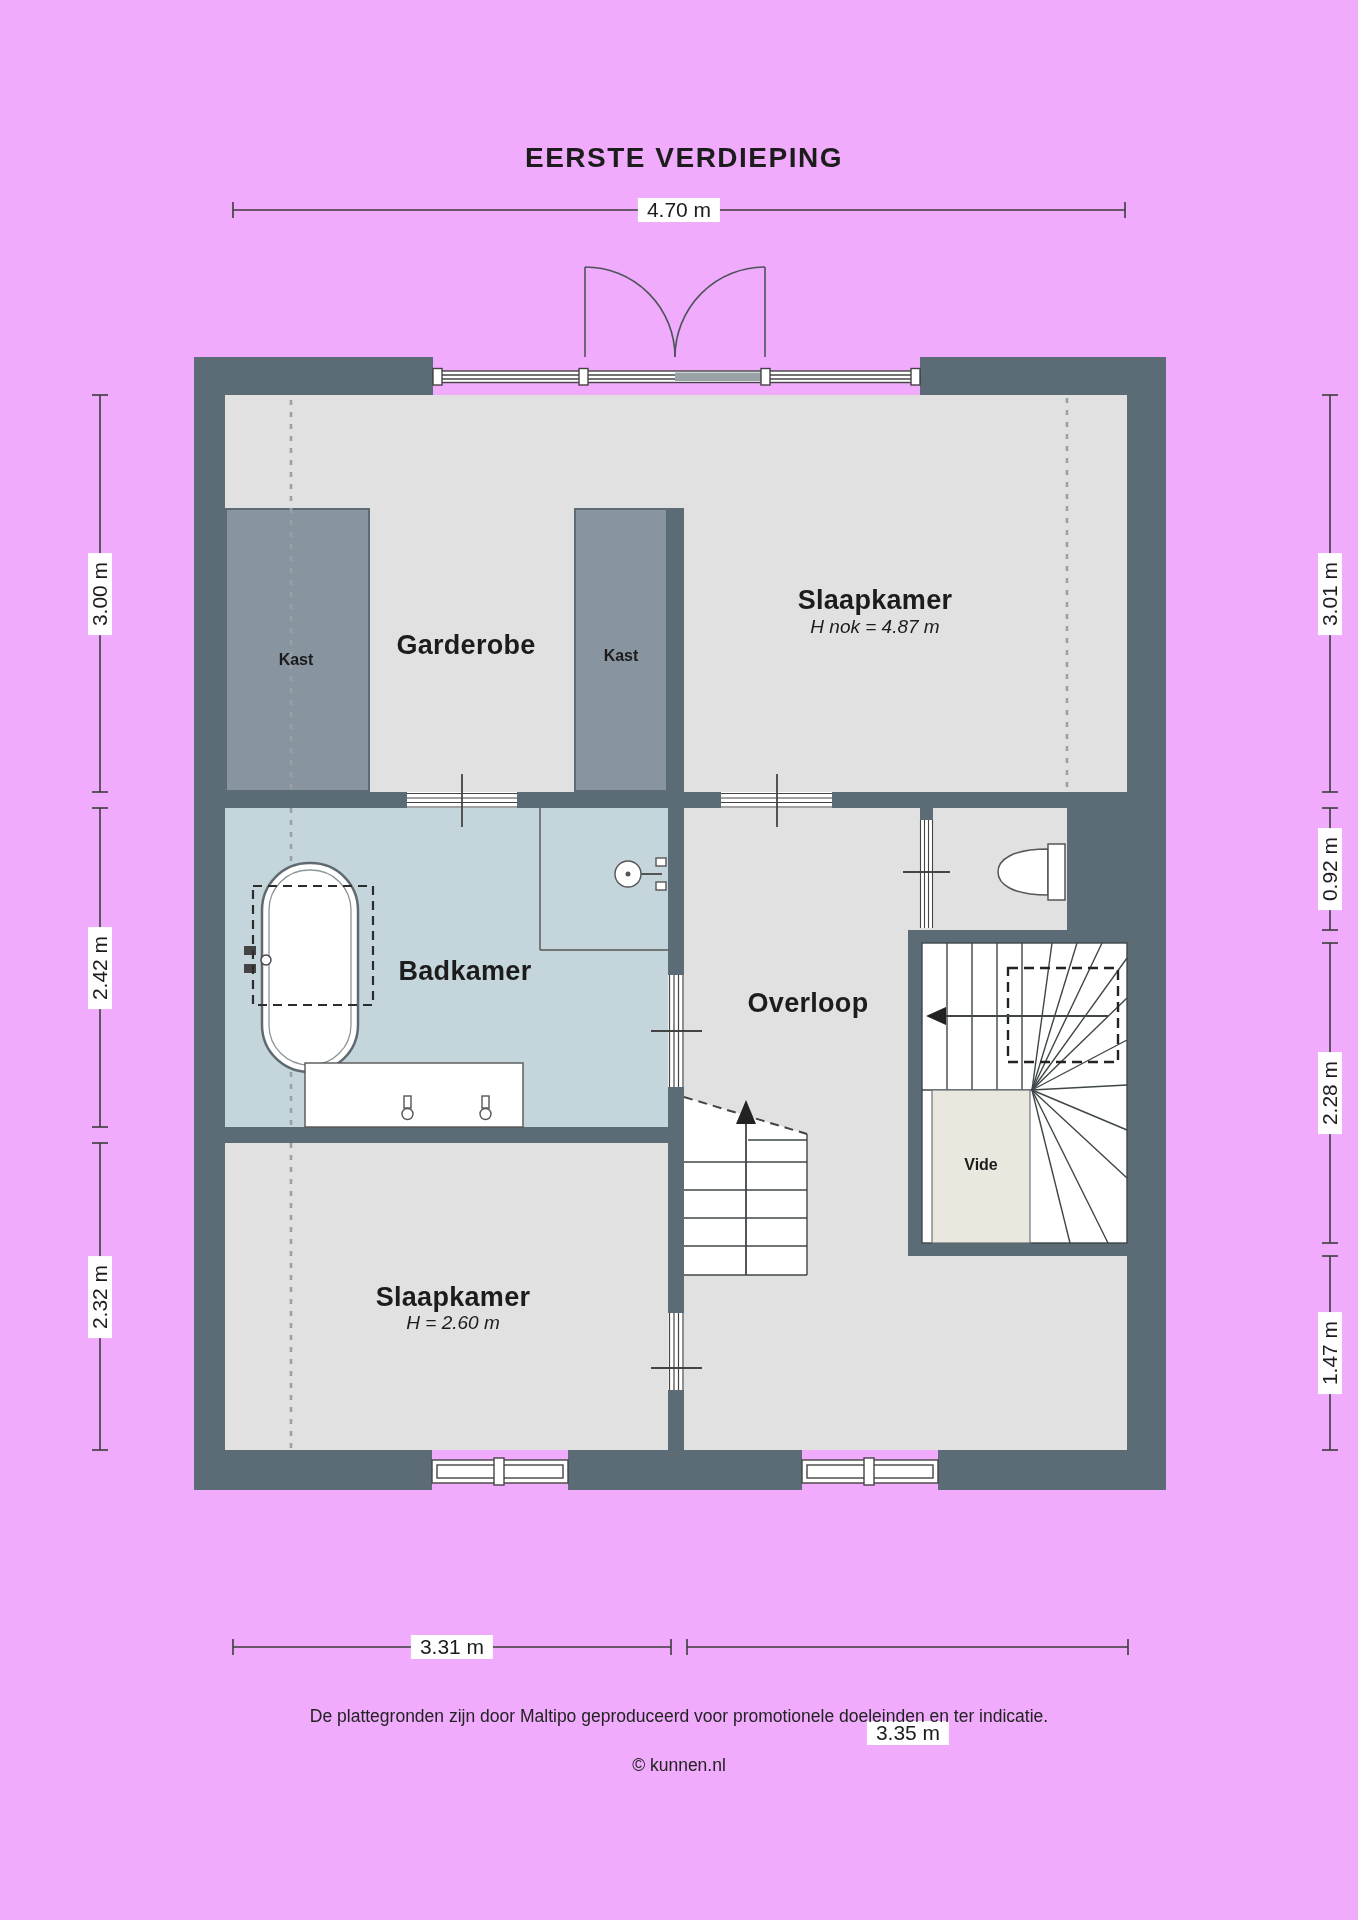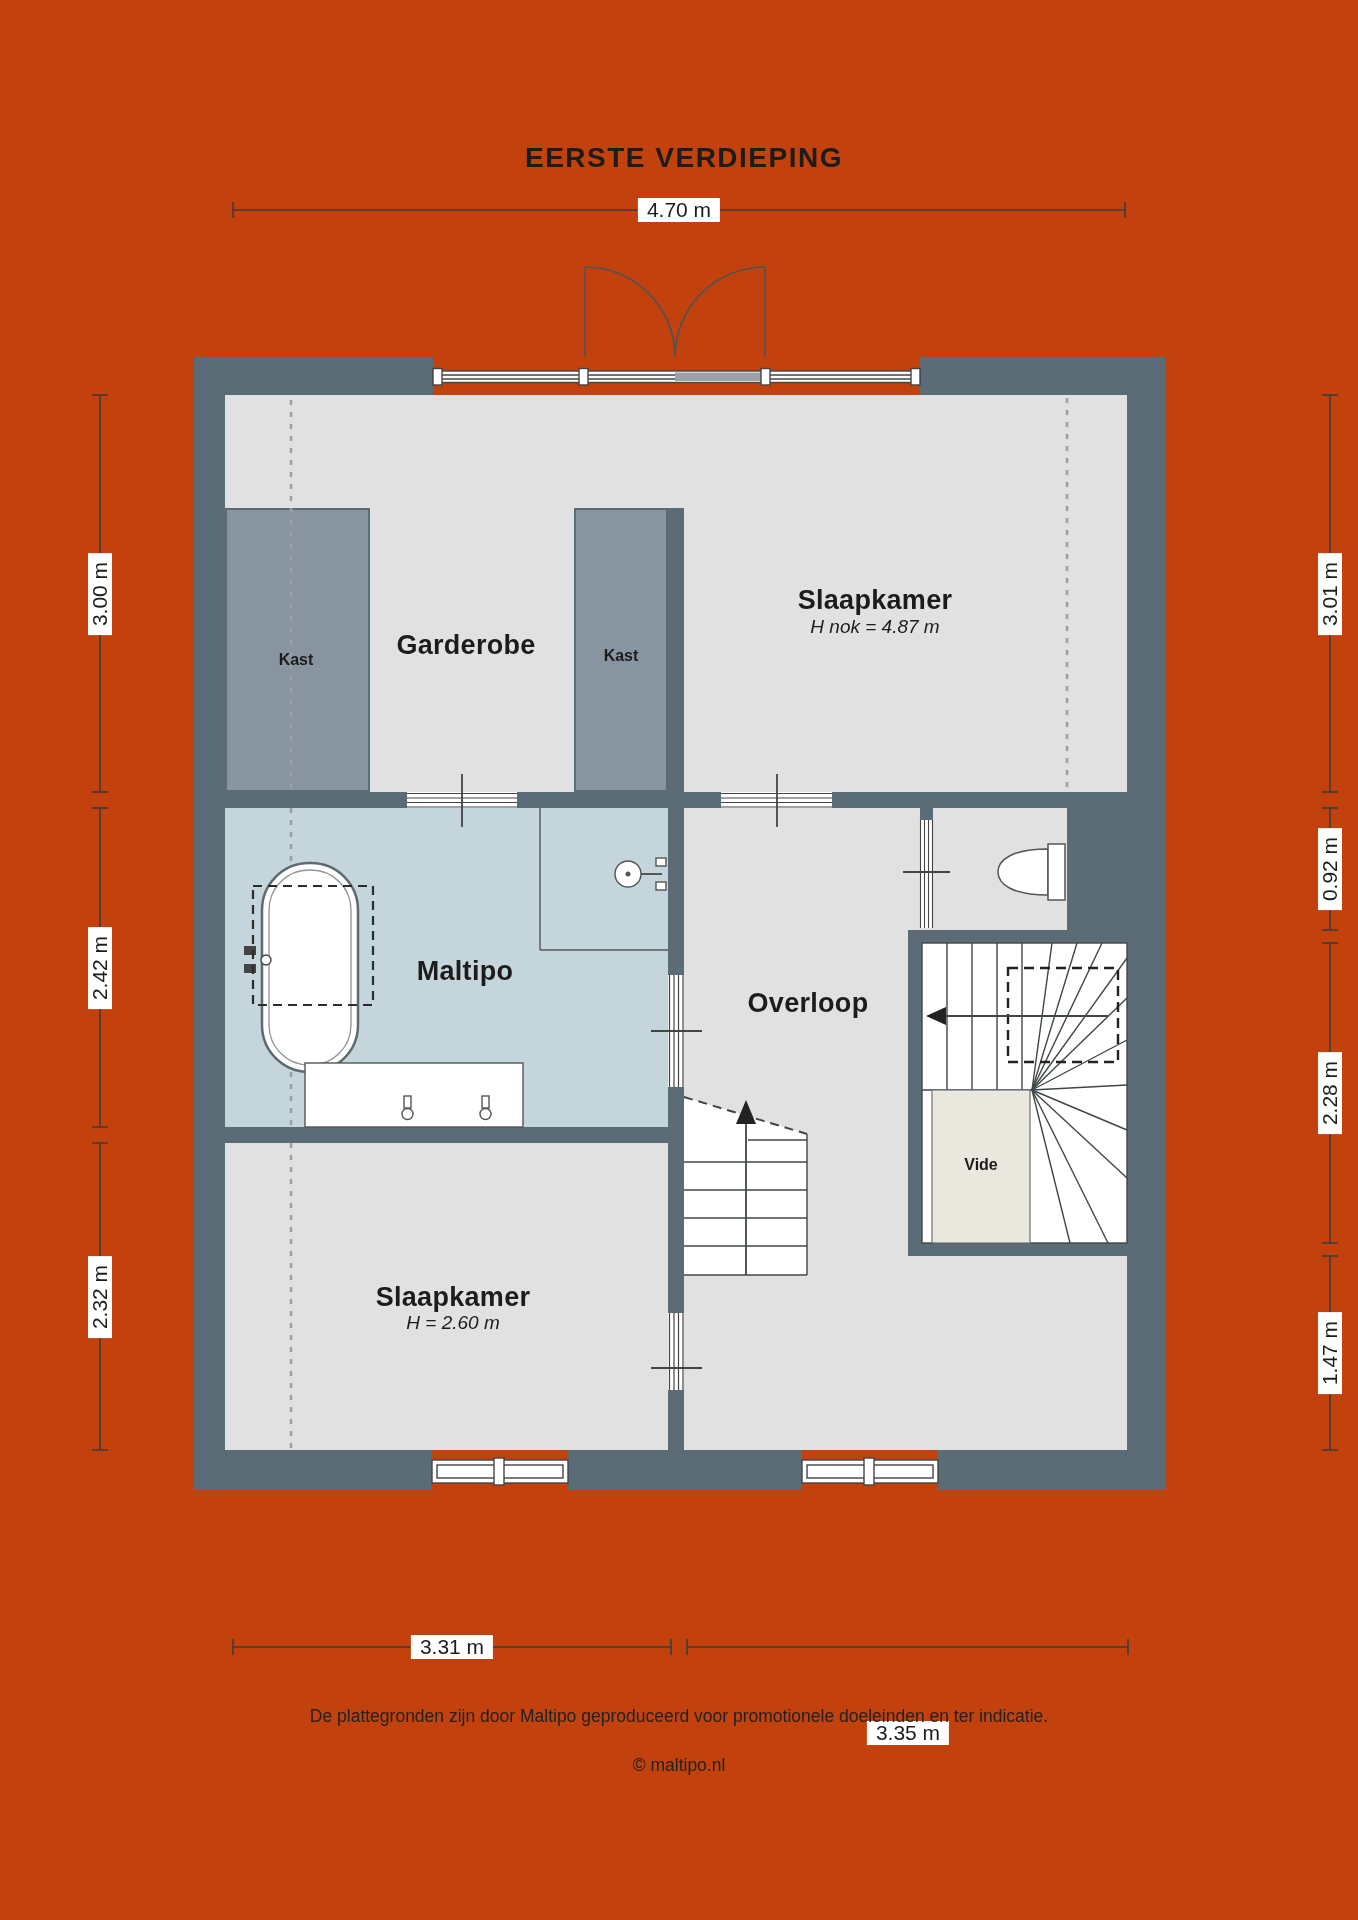--- a/index.html
+++ b/index.html
@@ -1,17 +1,17 @@
 <!DOCTYPE html>
 <html><head>
 <meta charset="utf-8">
 <style>
   html,body{margin:0;padding:0;background:#ffffff;}
   .canvas{
-    position:relative;width:1358px;height:1920px;margin:0 auto;background:#c2410c;
+    position:relative;width:1358px;height:1920px;margin:0 auto;background:#f0abfc;
     font-family:"Liberation Sans", sans-serif;color:#1c1c1c;overflow:hidden;
   }
   .wall{position:absolute;background:#5b6c77;}
   .floor{position:absolute;background:#e1e1e2;}
   .wet{position:absolute;background:#c4d5db;}
   .closet{position:absolute;background:#88949f;border:2px solid #5b6c77;box-sizing:border-box;}
   .label{position:absolute;transform:translate(-50%,-50%);white-space:nowrap;color:#1c1c1c;}
   .label.vert{transform:translate(-50%,-50%) rotate(-90deg);}
   .room-name{font-size:27px;font-weight:600;letter-spacing:.3px;}
   .room-sub{font-size:19px;font-style:italic;font-weight:500;}
@@ -263,22 +263,22 @@
   <div class="label dim vert" style="left:1330px;top:594px;">3.01 m</div>
   <div class="label dim vert" style="left:1330px;top:869px;">0.92 m</div>
   <div class="label dim vert" style="left:1330px;top:1093px;">2.28 m</div>
   <div class="label dim vert" style="left:1330px;top:1353px;">1.47 m</div>
 
   <div class="label room-name" style="left:875px;top:600px;">Slaapkamer</div>
   <div class="label room-sub" style="left:875px;top:627px;">H nok = 4.87 m</div>
   <div class="label room-name" style="left:466px;top:645px;">Garderobe</div>
   <div class="label small-room" style="left:296px;top:660px;">Kast</div>
   <div class="label small-room" style="left:621px;top:656px;">Kast</div>
-  <div class="label room-name" style="left:465px;top:971px;">Maltipo</div>
+  <div class="label room-name" style="left:465px;top:971px;">Badkamer</div>
   <div class="label room-name" style="left:808px;top:1003px;">Overloop</div>
   <div class="label small-room" style="left:981px;top:1165px;">Vide</div>
   <div class="label room-name" style="left:453px;top:1297px;">Slaapkamer</div>
   <div class="label room-sub" style="left:453px;top:1323px;">H = 2.60 m</div>
 
   <div class="footer-line" style="top:1706px;">De plattegronden zijn door Maltipo geproduceerd voor promotionele doeleinden en ter indicatie.</div>
-  <div class="footer-line" style="top:1755px;">© maltipo.nl</div>
+  <div class="footer-line" style="top:1755px;">© kunnen.nl</div>
 
 </div>
 
 </body></html>

